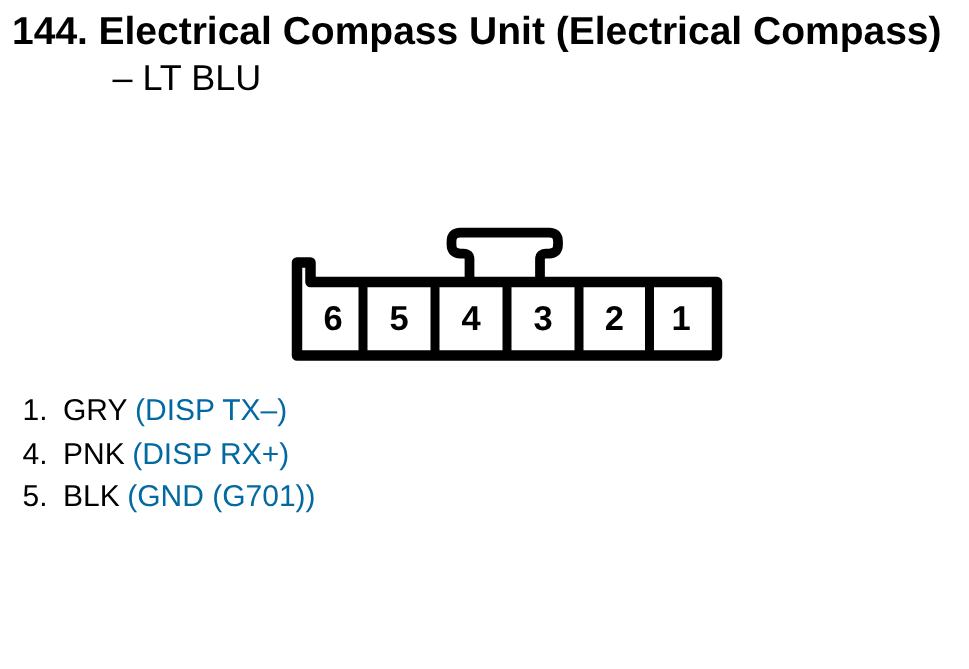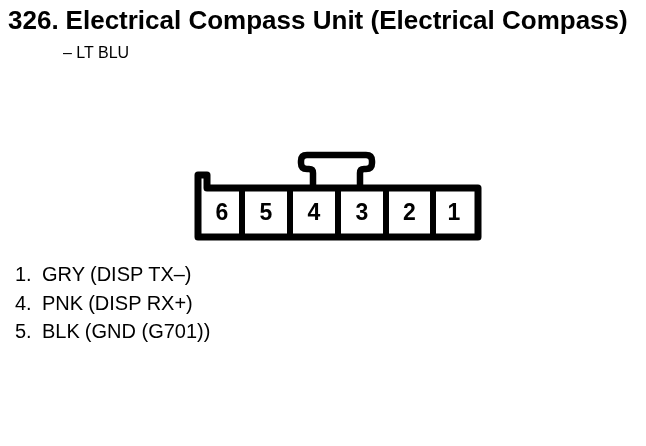--- a/index.html
+++ b/index.html
@@ -22,22 +22,22 @@
     display: flex;
     gap: 7px;
     font-weight: bold;
     font-size: 26px;
     line-height: 30px;
     white-space: nowrap;
   }
   .notes {
     position: absolute;
     top: 39px;
-    left: 63px;
-    font-size: 16px;
+    left: 75px;
+    font-size: 24px;
     line-height: 28.5px;
     white-space: nowrap;
   }
   .connector {
     position: absolute;
     left: 185px;
     top: 145px;
     width: 310px;
     height: 105px;
   }
@@ -57,28 +57,28 @@
   }
   .pin-row { height: 28.5px; }
   .pin-num {
     display: inline-block;
     width: 27px;
   }
   .pin-wire {
     margin-right: 5px;
   }
   .pin-fn {
-    color: #000000;
+    color: #0369a1;
   }
 </style>
 </head>
 <body>
 
 <div class="header">
-  <span>326.</span>
+  <span>144.</span>
   <span>Electrical Compass Unit (Electrical Compass)</span>
 </div>
 
 <div class="notes">
   <div>– LT BLU</div>
 </div>
 
 <svg class="connector" viewBox="0 0 310 105">
 
   <path d="M128 46 V28 Q128 24 124 24 H122 Q116 24 116 18 V16 Q116 10 122 10 H181 Q187 10 187 16 V18 Q187 24 181 24 H179 Q175 24 175 28 V46" fill="#ffffff" stroke="#000000" stroke-width="6.5" stroke-linejoin="round"></path>

